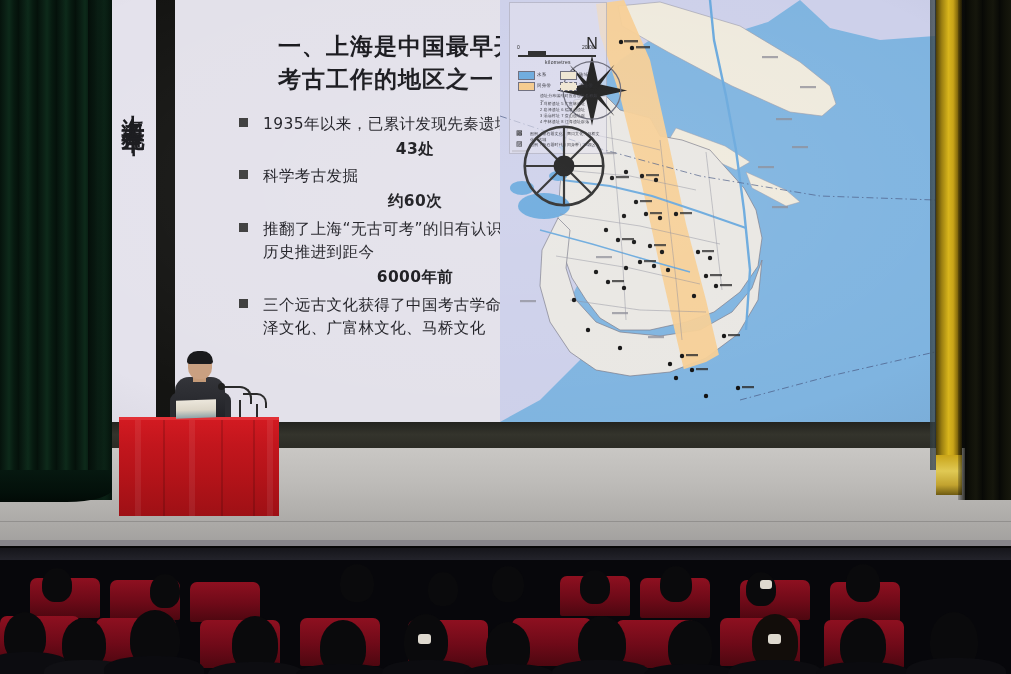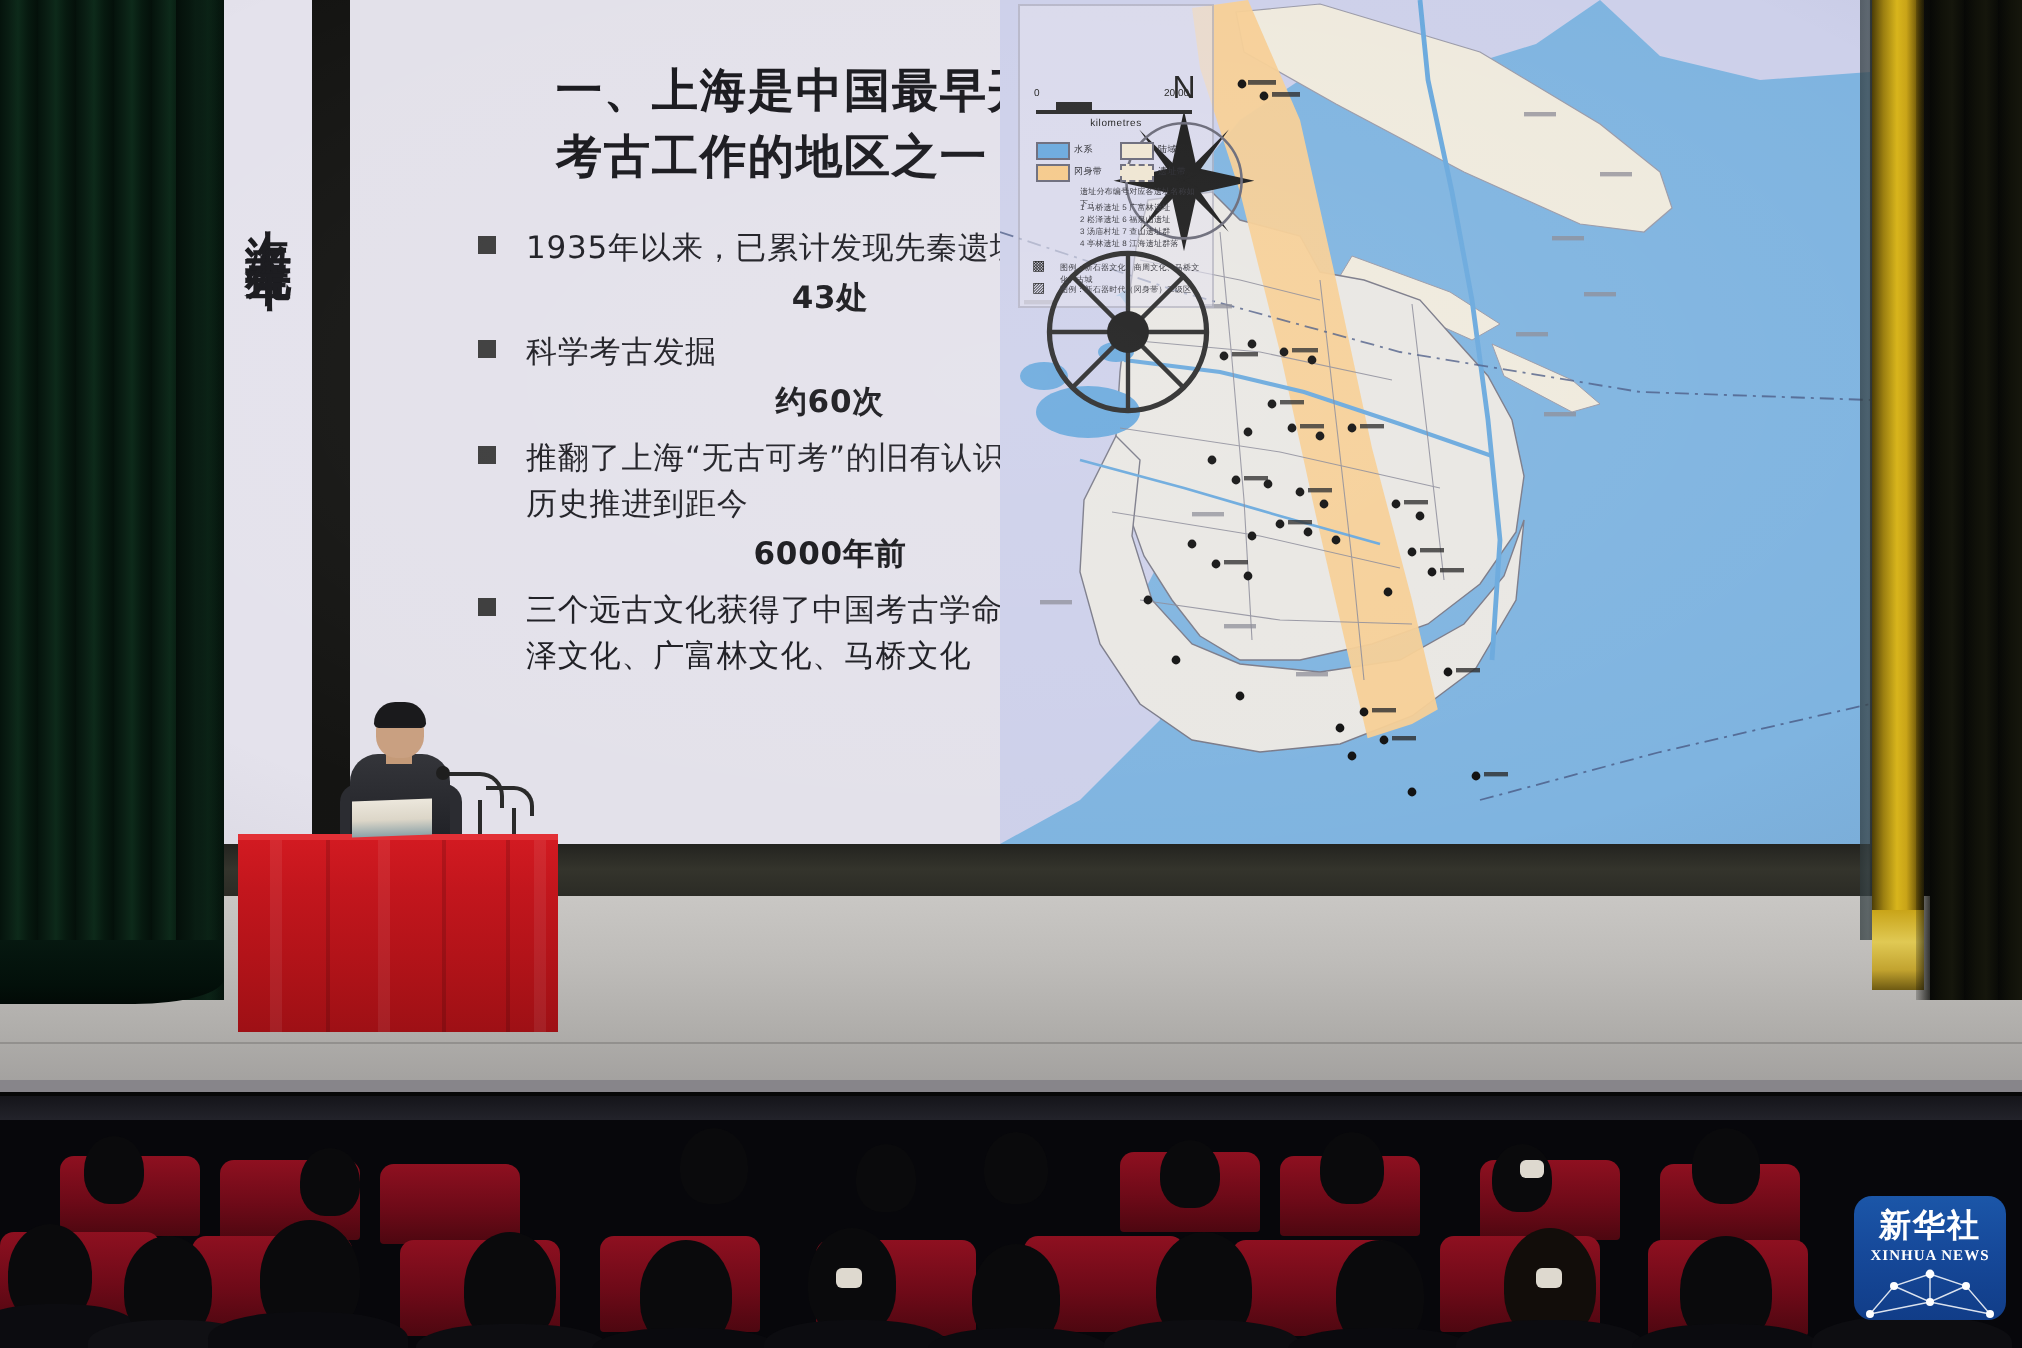--- a/index.html
+++ b/index.html
@@ -509,34 +509,14 @@
     <div class="clip" style="left:768px;top:74px;width:13px;height:10px;"></div>
     <div class="shoulder" style="left:728px;top:100px;width:94px;height:28px;background:#0c0c10;"></div>
 
     <div class="head" style="left:840px;top:58px;width:46px;height:54px;"></div>
     <div class="shoulder" style="left:816px;top:102px;width:94px;height:26px;background:#0b0b0f;"></div>
 
     <div class="head" style="left:930px;top:52px;width:48px;height:58px;"></div>
     <div class="shoulder" style="left:906px;top:98px;width:100px;height:30px;background:#0d0d11;"></div>
   </div>
 
-  <div class="wm">
-    <div class="wm-cn">新华社</div>
-    <div class="wm-en">XINHUA NEWS</div>
-    <svg class="wm-net" viewBox="0 0 76 30">
-      <g stroke="#ffffff" stroke-width=".7" fill="none" opacity=".85">
-        <path d="M8,26 L20,12 L38,6 L56,12 L68,26"></path>
-        <path d="M20,12 L38,20 L56,12"></path>
-        <path d="M8,26 L38,20 L68,26"></path>
-        <path d="M38,6 L38,20"></path>
-      </g>
-      <g fill="#ffffff">
-        <circle cx="8" cy="26" r="2"></circle>
-          <circle cx="20" cy="12" r="2"></circle>
-        <circle cx="38" cy="6" r="2.2"></circle>
-          <circle cx="56" cy="12" r="2"></circle>
-        <circle cx="68" cy="26" r="2"></circle>
-          <circle cx="38" cy="20" r="2"></circle>
-      </g>
-    </svg>
-  </div>
 
 </div>
 
 </body></html>

